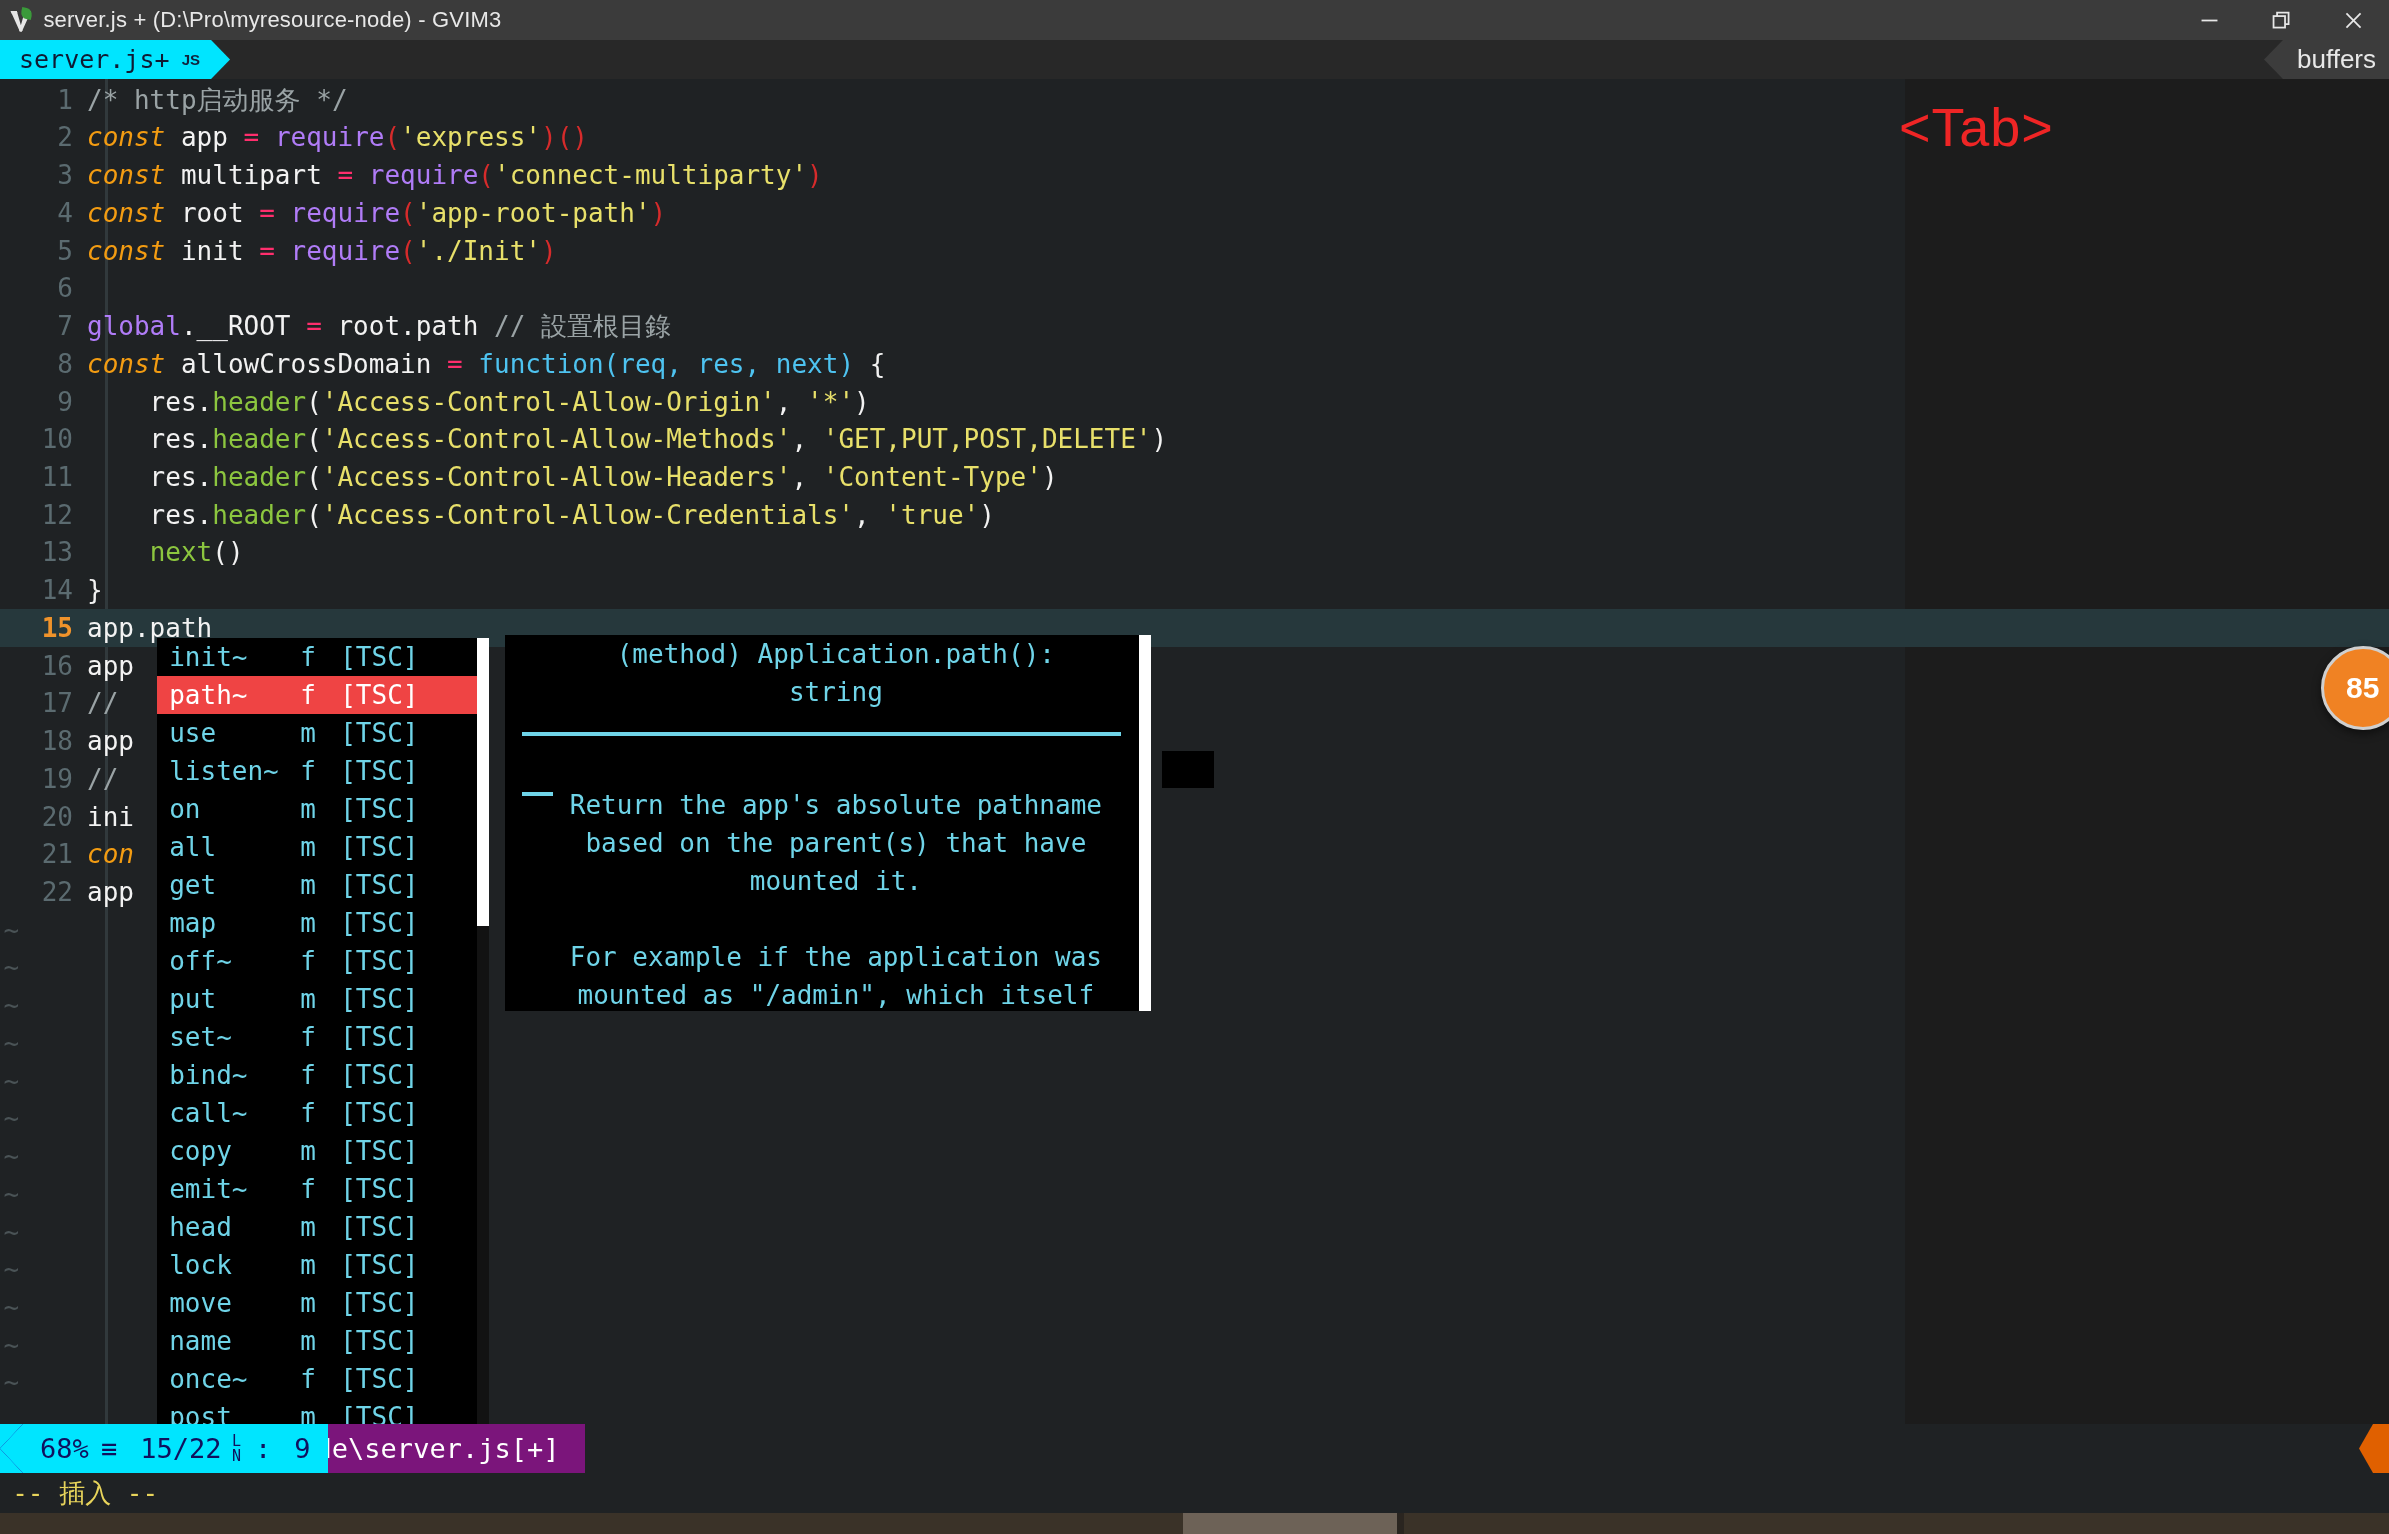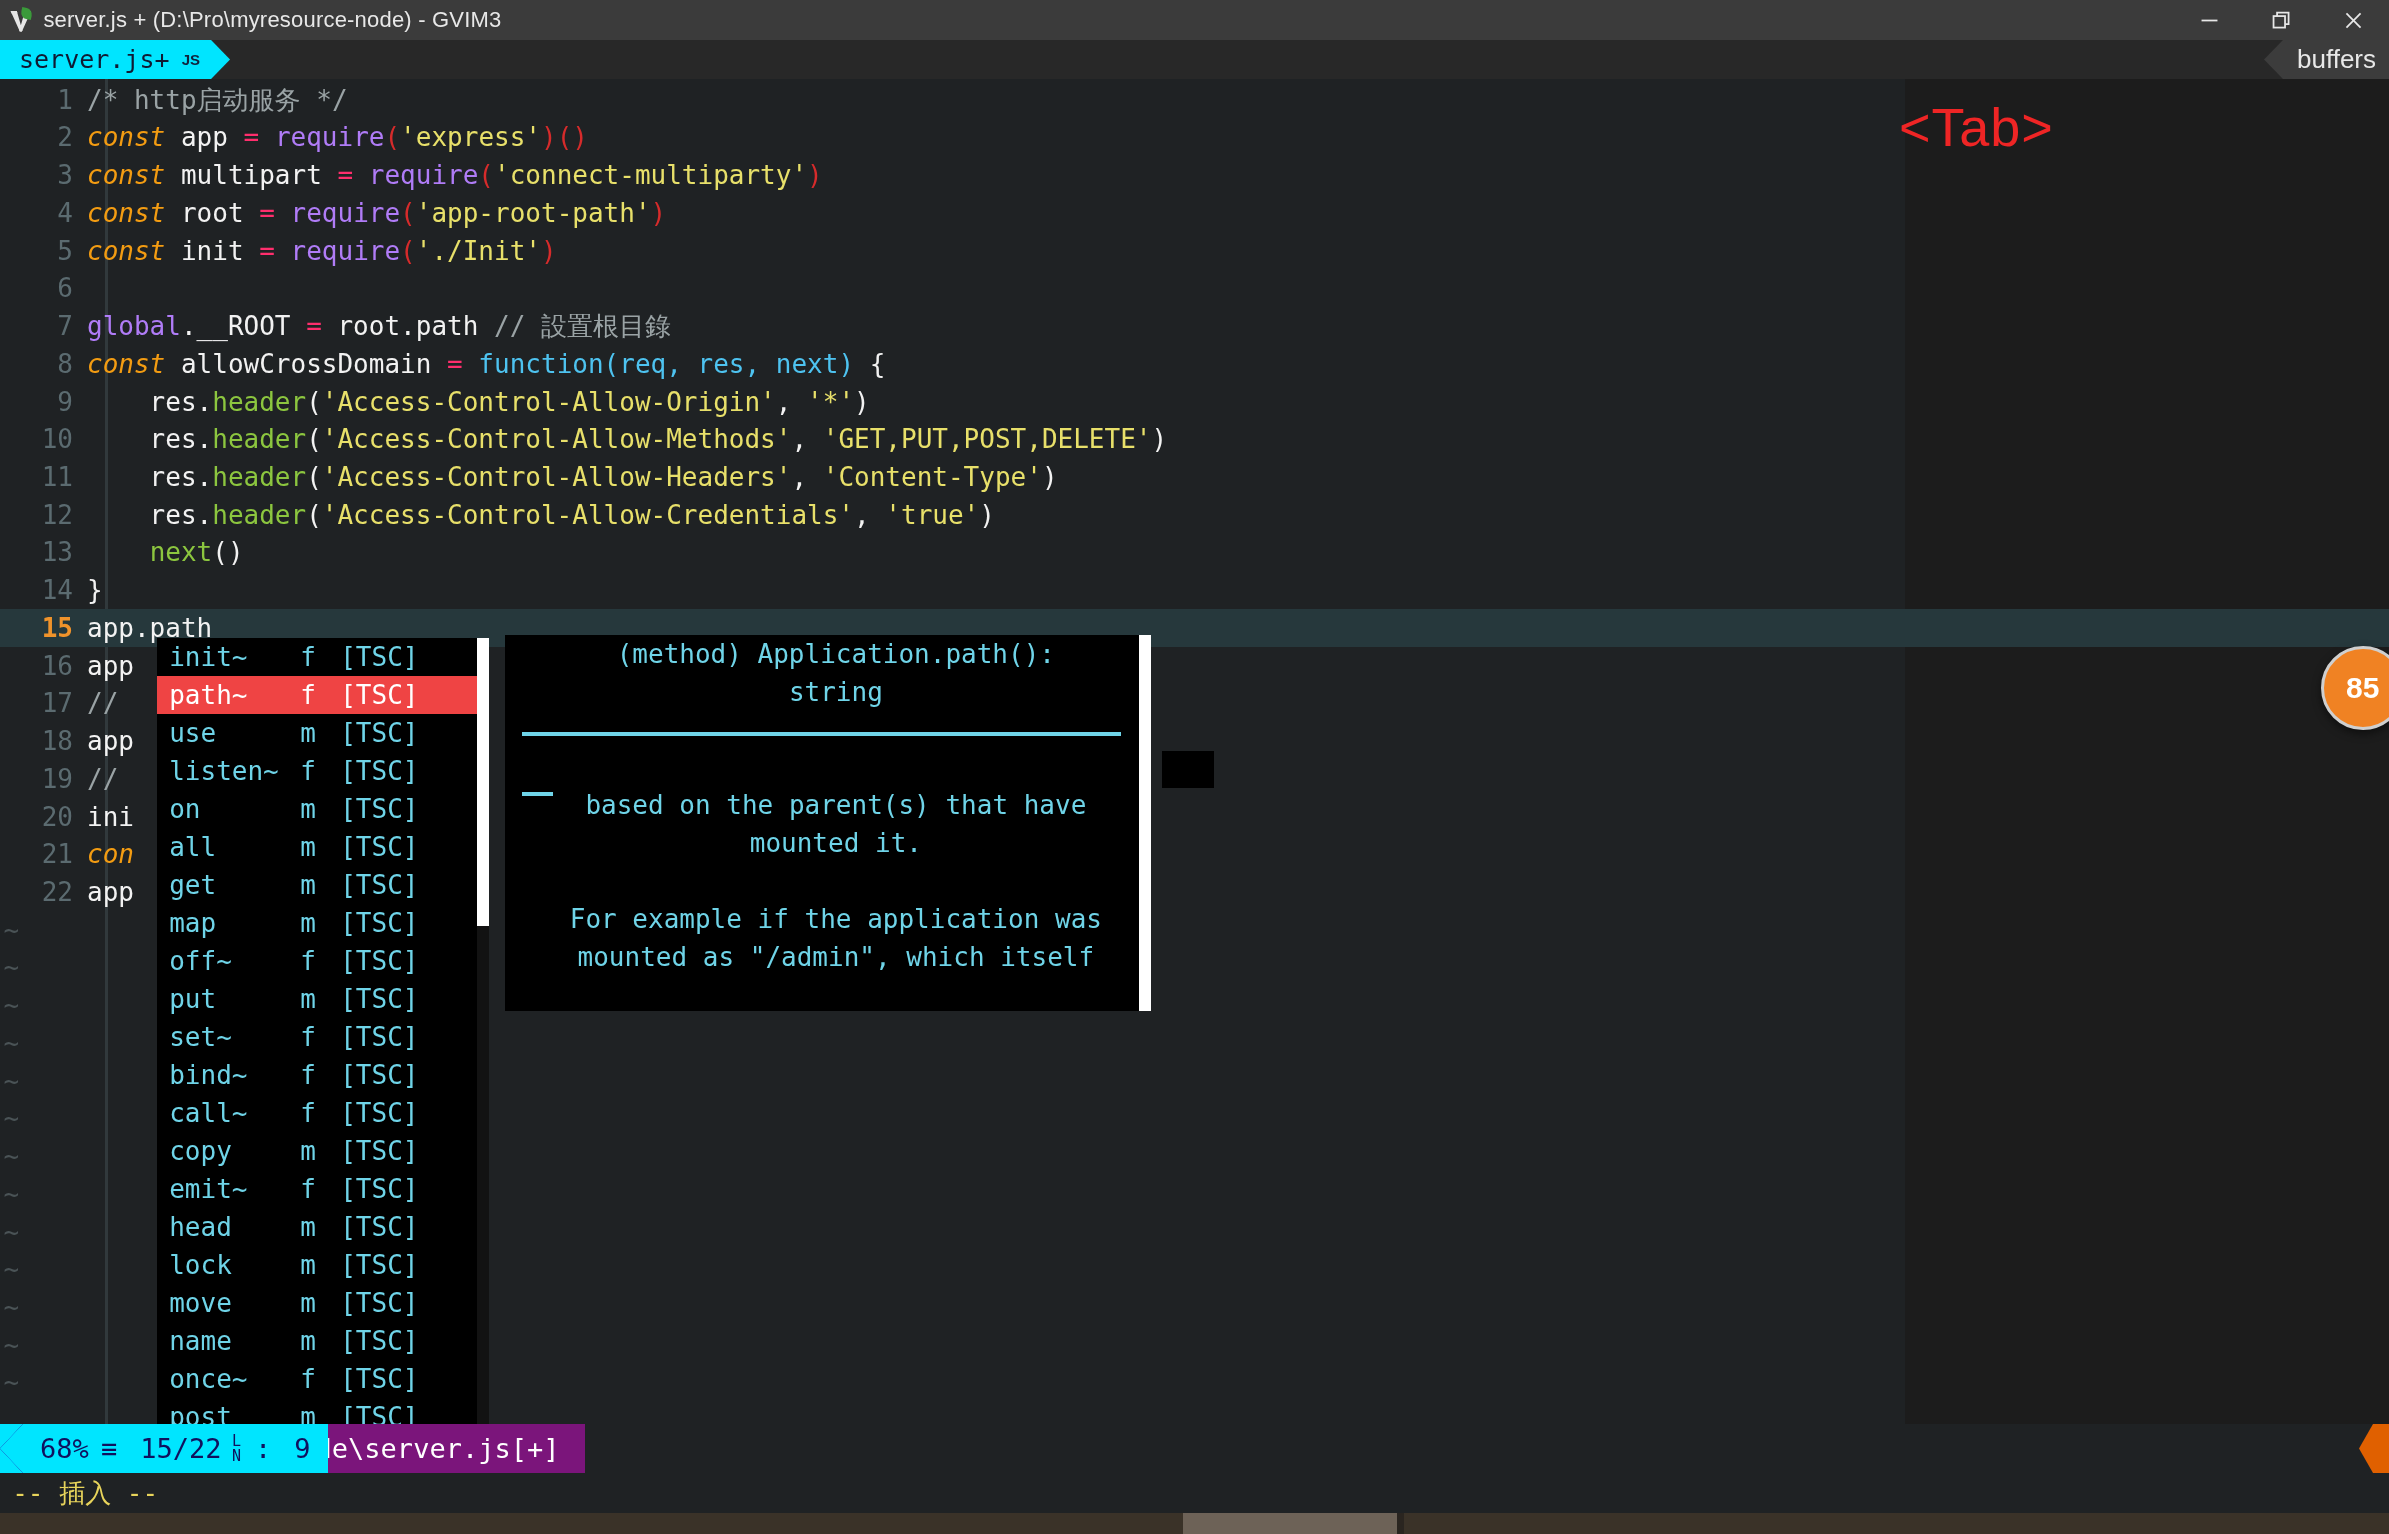--- a/index.html
+++ b/index.html
@@ -280,20 +280,21 @@
     </div>
   <div class="pum-scroll">
     <div class="thumb"></div>
   </div>
 </div>
 
 <div id="pumdoc">
   <div class="doc-row">(method) Application.path():</div>
   <div class="doc-row">string</div>
   <div id="doc-body" style="margin-top: 75px;">
+      <div class="doc-row">Return the app's absolute pathname</div>
       <div class="doc-row">based on the parent(s) that have</div>
       <div class="doc-row">mounted it.</div>
       <div class="doc-row"></div>
       <div class="doc-row">For example if the application was</div>
       <div class="doc-row">mounted as "/admin", which itself</div>
     </div>
 </div>
 <div class="doc-rule" style="top:732px"></div>
 <div class="doc-dash" style="top:792px"></div>
 <div id="pumdoc-scroll"></div>

